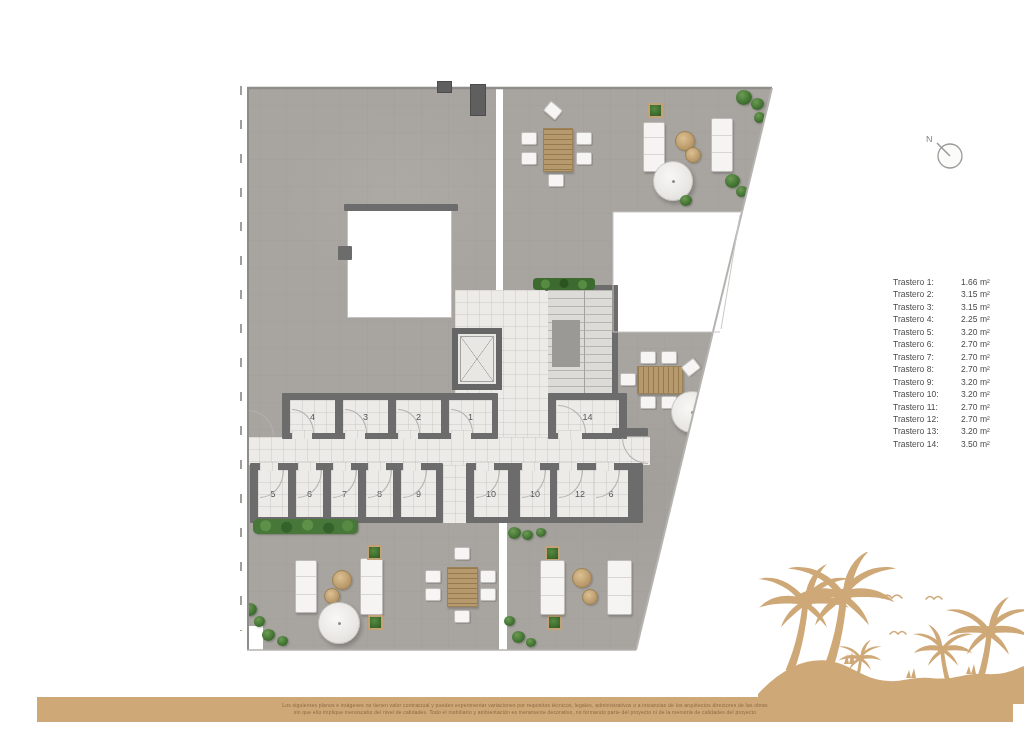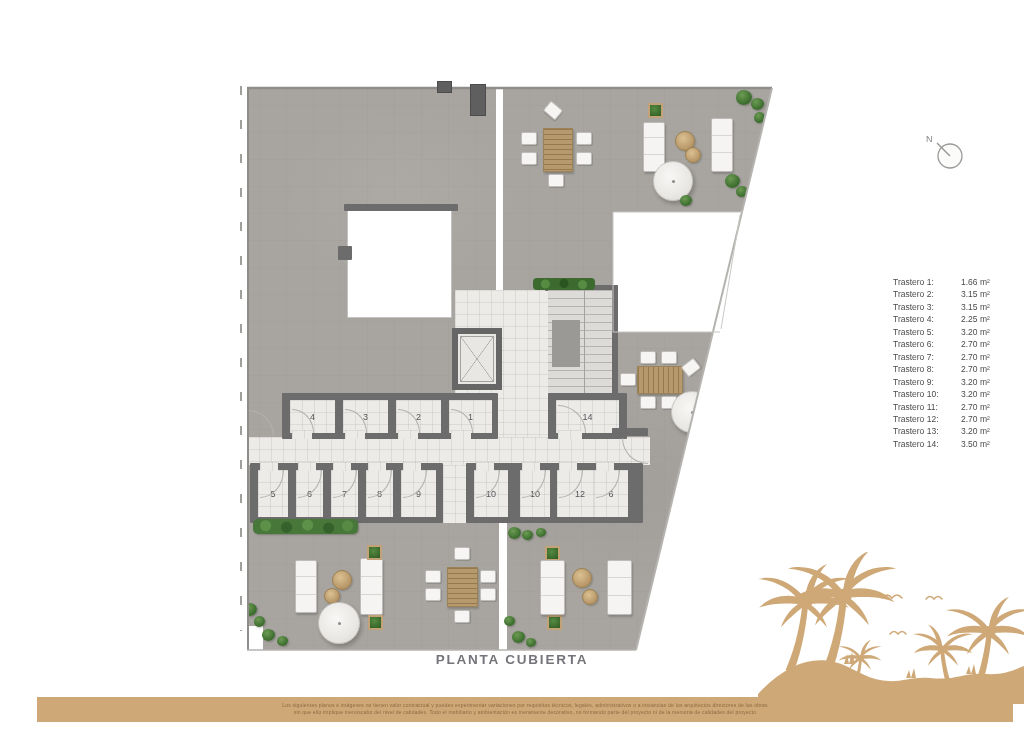--- a/index.html
+++ b/index.html
@@ -344,21 +344,20 @@
     <div class="row">
         <span class="lab">Trastero 13:</span>
         <span>3.20 m²</span>
       </div>
     <div class="row">
         <span class="lab">Trastero 14:</span>
         <span>3.50 m²</span>
       </div>
   </div>
 
-  <div class="title">PLANTA CUBIERTA</div>
 
   <svg class="abs" style="left:758px;top:552px;" width="266" height="152" viewBox="0 0 266 152">
     <g fill="#cfa877">
       <defs>
         <g id="palm">
           <path d="M-1,2 C-2,22 -7,46 -16,66 L-9,68 C-1,47 3,22 4,3 Z"></path>
           <path d="M0,3 C10,-10 26,-17 40,-13 C26,-12 12,-5 4,6 Z"></path>
           <path d="M0,4 C14,-1 30,2 39,12 C27,7 13,8 1,9 Z"></path>
           <path d="M1,2 C3,-12 10,-22 20,-26 C12,-18 9,-8 7,1 Z"></path>
           <path d="M0,3 C-10,-10 -26,-17 -40,-13 C-26,-12 -12,-5 -4,6 Z"></path>

